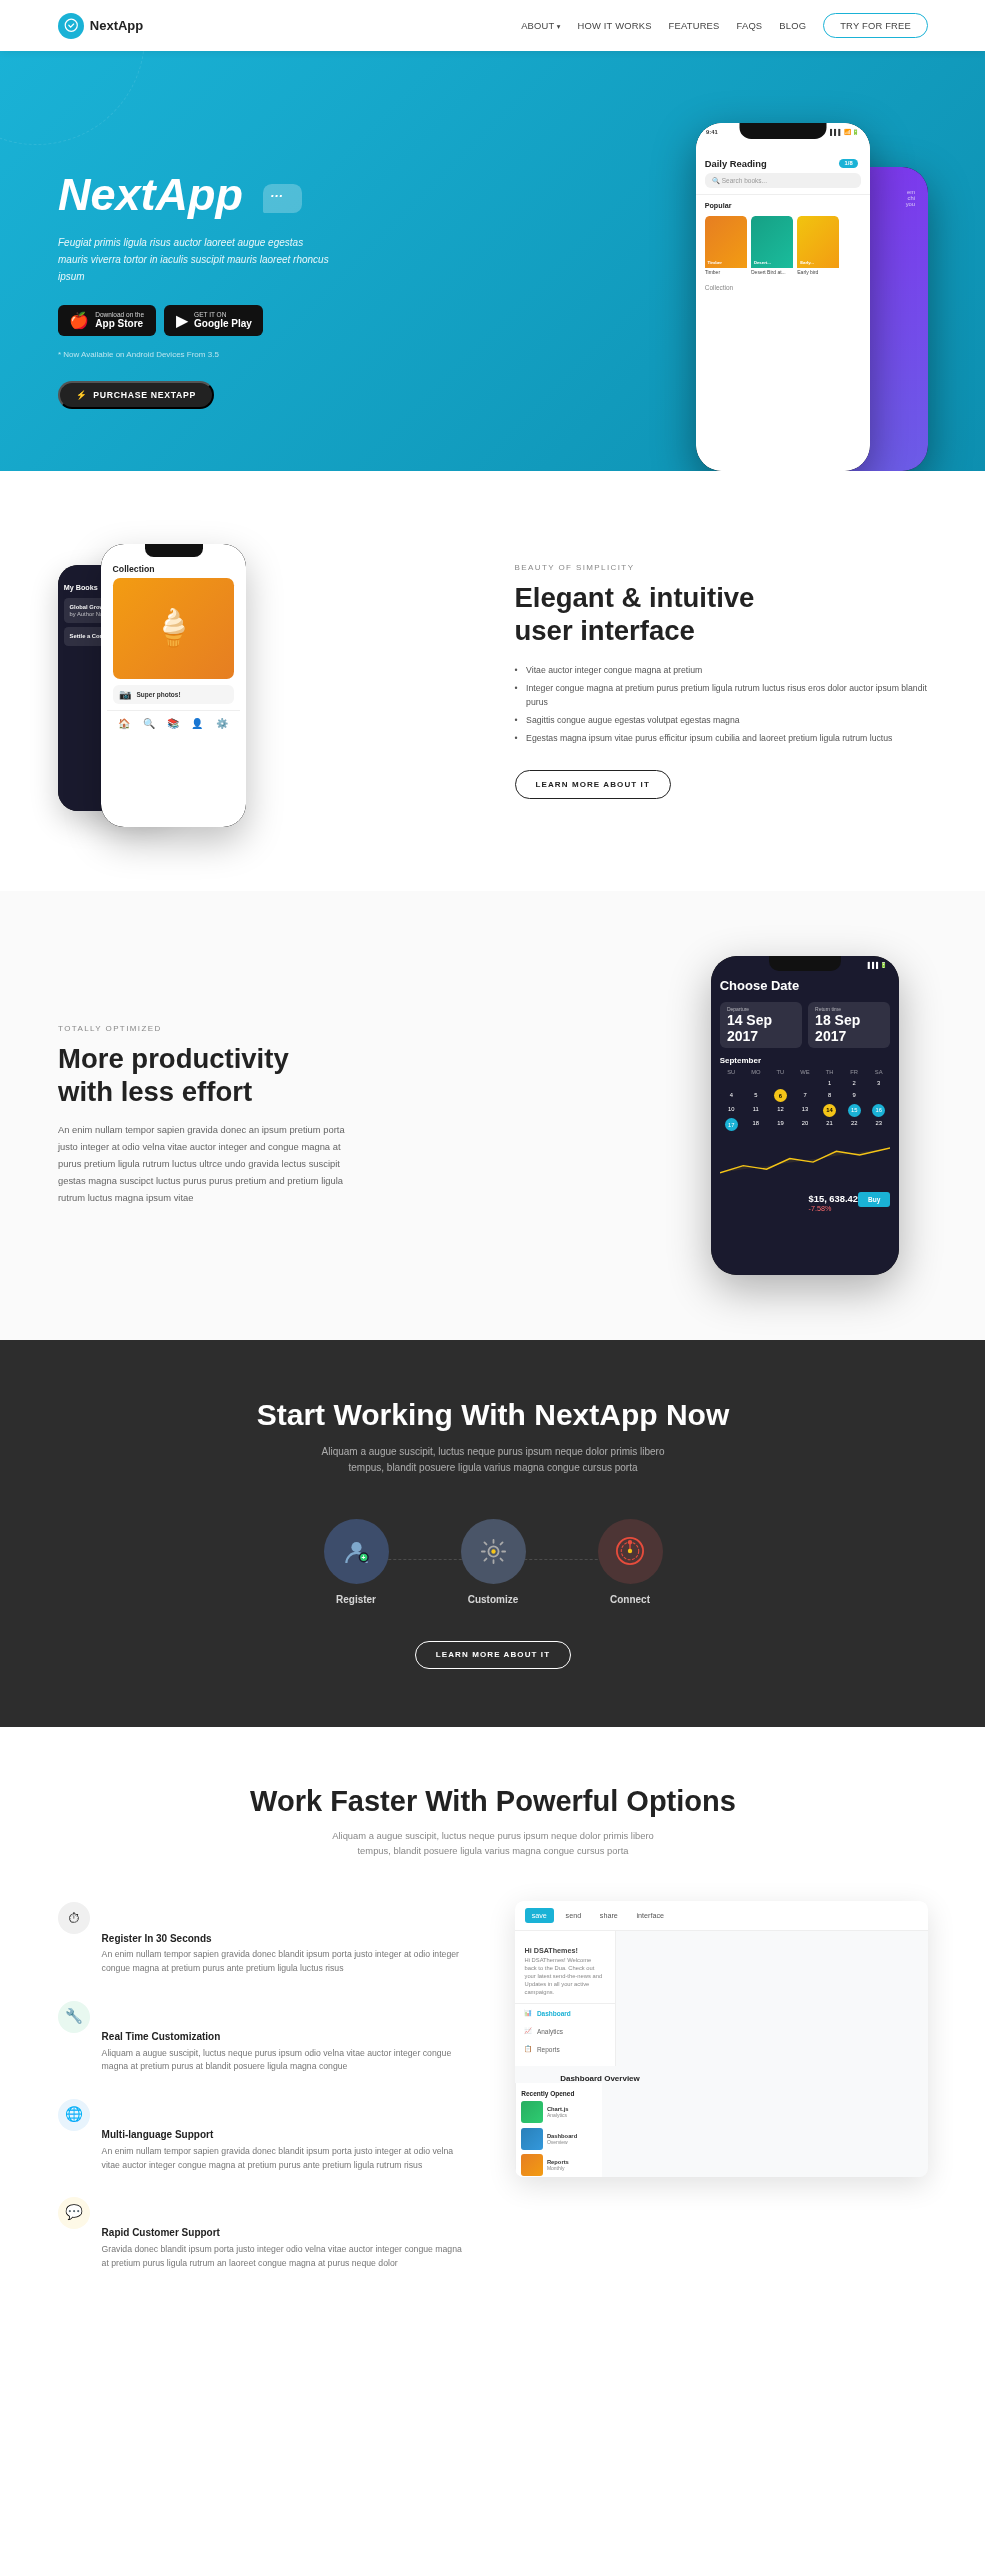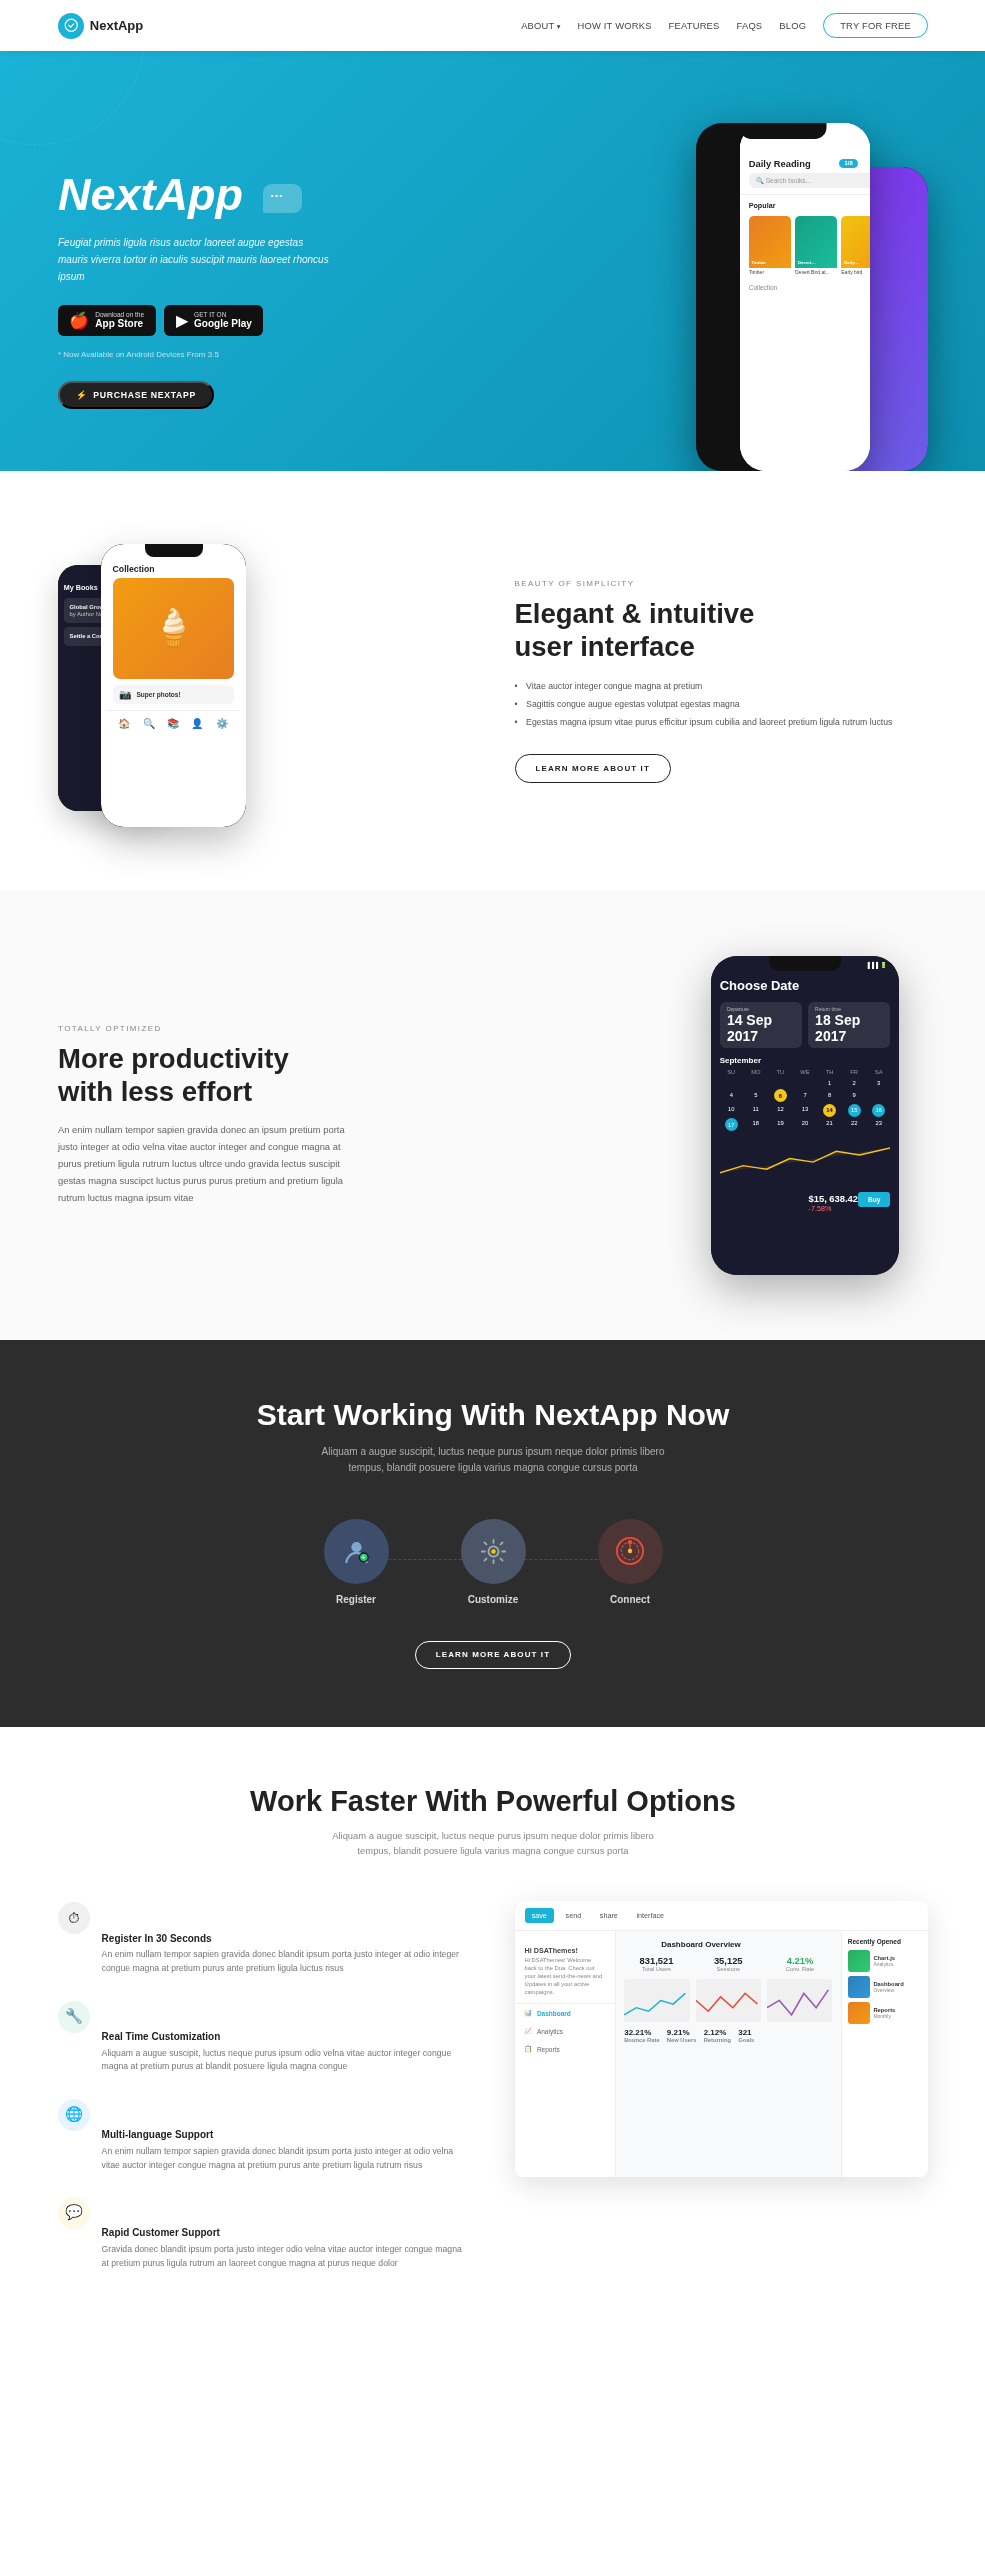--- a/index.html
+++ b/index.html
@@ -164,21 +164,20 @@
       height: 377px;
     }
 
     
     .phone-mockup {
       background: #111;
       border-radius: 26px;
       position: relative;
       box-shadow: 0 14.5px 43px rgba(0,0,0,0.4);
       overflow: hidden;
-      padding-left: 44px;
     }
     .phone-mockup .notch {
       width: 87px;
       height: 16px;
       background: #111;
       border-radius: 0 0 11.6px 11.6px;
       position: absolute;
       top: 0;
       left: 50%;
       transform: translateX(-50%);
@@ -613,20 +612,21 @@
     .dash-tab {
       padding: 2.9px 7.2px;
       border-radius: 2.9px;
       font-size: 7.2px;
       cursor: pointer;
     }
     .dash-tab.active { background: #1ab2d6; color: white; }
     .dash-body {
       display: flex;
       height: 246px;
+      flex-direction: column;
     }
     .dash-sidebar {
       width: 101px;
       background: #fff;
       border-right: 0.7px solid #eee;
       padding: 7.2px 0;
     }
     .dash-sidebar-greeting {
       padding: 7.2px 10px;
       font-size: 6.5px;
@@ -892,20 +892,21 @@
         </div>
       </div>
     </div>
   </div>
 
   <div class="section-content">
     <p class="section-eyebrow">BEAUTY OF SIMPLICITY</p>
     <h2 class="section-title">Elegant &amp; intuitive<br>user interface</h2>
     <ul class="feature-list">
       <li>Vitae auctor integer congue magna at pretium</li>
+      <li>Integer congue magna at pretium purus pretium ligula rutrum luctus risus eros dolor auctor ipsum blandit purus</li>
       <li>Sagittis congue augue egestas volutpat egestas magna</li>
       <li>Egestas magna ipsum vitae purus efficitur ipsum cubilia and laoreet pretium ligula rutrum luctus</li>
     </ul>
     <button class="learn-btn">LEARN MORE ABOUT IT</button>
   </div>
 </section>
 
 <section class="section-productivity">
   <div class="productivity-content">
     <p class="section-eyebrow">TOTALLY OPTIMIZED</p>

